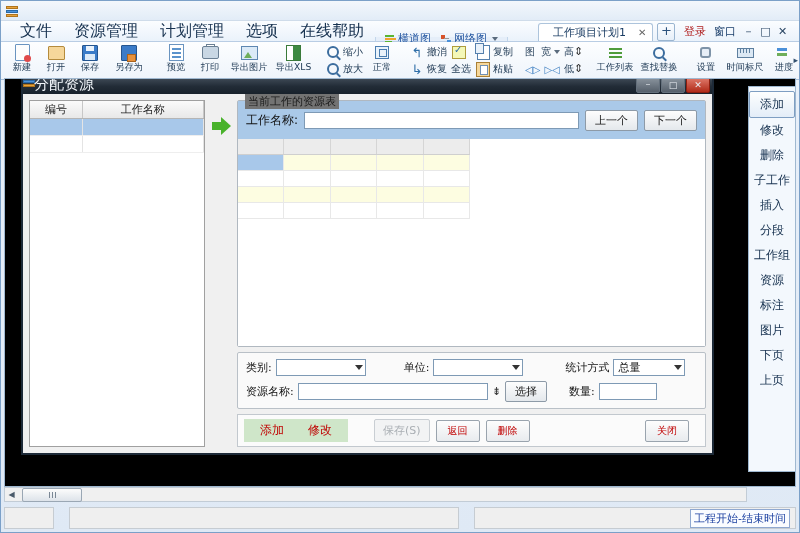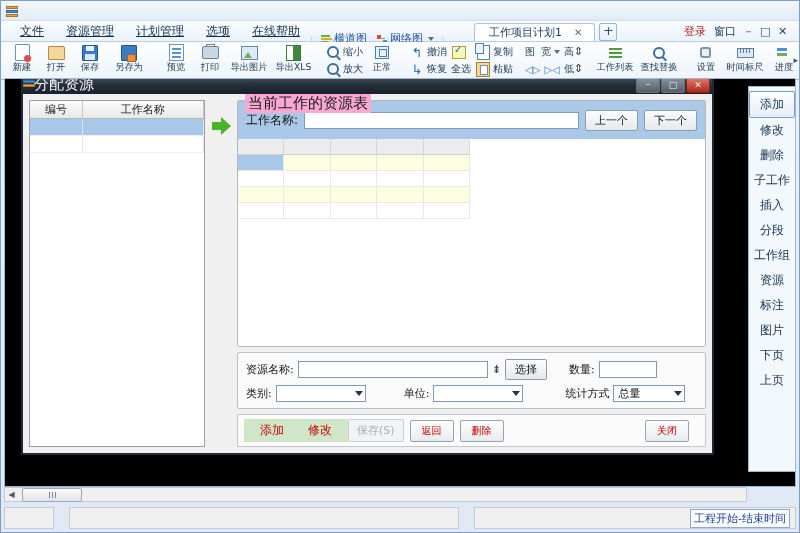--- a/index.html
+++ b/index.html
@@ -31,38 +31,38 @@
   .tb-icon .s3{position:absolute;left:0;top:9px;width:12px;height:3px;background:#e8a33d;border:1px solid #b0741c;box-sizing:border-box;}
   .titlebar .title-text{color:#123a6b;font-size:11px;white-space:nowrap;}
   
   .menurow{
     height:20px;display:flex;align-items:stretch;
     background:linear-gradient(#fbfdff,#eaf2fb);
     border-bottom:1px solid #b9cde4;
     position:relative;
   }
   .menu-items{display:flex;align-items:center;padding-left:8px;}
-  .menu-item{padding:0 11px;line-height:20px;font-size:12px;color:#16314f;cursor:default;white-space:nowrap;text-decoration:underline;}
+  .menu-item{padding:0 11px;line-height:20px;font-size:16px;color:#16314f;cursor:default;white-space:nowrap;}
   .viewtabs{display:flex;align-items:center;background:#e5eef9;border-left:1px solid #c3d6ea;border-right:1px solid #c3d6ea;padding:0 4px;margin-top:16px;}
   .viewtab{display:flex;align-items:center;gap:2px;padding:0 5px;line-height:20px;font-size:11px;color:#2255a0;white-space:nowrap;}
   .vt-bars{width:11px;height:11px;position:relative;display:inline-block;}
   .vt-bars i{position:absolute;left:0;height:2px;display:block;}
   .vt-bars i:nth-child(1){top:1px;width:9px;background:#5ab532;}
   .vt-bars i:nth-child(2){top:4px;width:11px;background:#f0a32c;}
   .vt-bars i:nth-child(3){top:7px;width:7px;background:#5ab532;}
   .vt-net{width:11px;height:11px;position:relative;display:inline-block;}
   .vt-net i{position:absolute;display:block;background:#e06c2a;}
   .vt-net i:nth-child(1){left:0;top:1px;width:4px;height:4px;background:#d8532a;}
   .vt-net i:nth-child(2){left:6px;top:6px;width:4px;height:4px;background:#4a90d9;}
   .vt-net i:nth-child(3){left:3px;top:4px;width:5px;height:1px;background:#999;}
   .caret-dn{width:0;height:0;border-left:3px solid transparent;border-right:3px solid transparent;border-top:4px solid #5a6b7d;margin-left:3px;}
   .doctabs{display:flex;align-items:flex-end;flex:1;padding-left:30px;}
   .doctab{
     display:flex;align-items:center;gap:12px;
-    height:17px;padding:0 12px 0 14px;margin-top:3px;
+    height:17px;padding:0 6px 0 14px;margin-top:3px;
     background:#ffffff;border:1px solid #adc4dc;border-bottom:none;
     border-radius:3px 3px 0 0;font-size:11px;color:#1a3c63;white-space:nowrap;
   }
   .doctab .x{color:#666;font-size:10px;}
   .tab-add{
     width:16px;height:16px;margin-left:4px;margin-top:3px;
     border:1px solid #9ab5d0;background:linear-gradient(#fbfdff,#e6eff9);
     border-radius:2px;text-align:center;line-height:14px;font-size:13px;color:#2b527e;
   }
   .winbtns{display:flex;align-items:center;gap:0;padding-right:8px;}
@@ -166,21 +166,21 @@
   .greenarrow{width:24px;display:flex;align-items:flex-start;justify-content:center;padding-top:26px;}
   .ga{width:0;height:0;position:relative;}
   .ga:before{content:"";position:absolute;left:-9px;top:-4px;width:9px;height:8px;background:#49b22b;}
   .ga:after{content:"";position:absolute;left:0;top:-9px;border-top:9px solid transparent;border-bottom:9px solid transparent;border-left:10px solid #49b22b;}
   
   .respanel{flex:1;display:flex;flex-direction:column;}
   .grp{
     flex:1;border:1px solid #b0b8c0;border-radius:2px;position:relative;
     background:#fff;display:flex;flex-direction:column;
   }
-  .grp-legend{position:absolute;left:7px;top:-7px;background:#f9a8d4;padding:0 3px;font-size:15px;color:#1a1a1a;}
+  .grp-legend{position:absolute;left:7px;top:-7px;background:#737373;padding:0 3px;font-size:11px;color:#1a1a1a;}
   .grp-top{background:#aac9e8;padding:9px 8px 8px 8px;display:flex;align-items:center;gap:6px;}
   .grp-top .lab{font-size:12px;color:#111;white-space:nowrap;}
   .txt{
     height:17px;border:1px solid #7e9ab5;background:#fff;box-sizing:border-box;
     font-size:11px;padding:0 3px;font-family:inherit;color:#111;
   }
   .btn{
     border:1px solid #8d9aa7;background:linear-gradient(#fdfdfd,#e4e8ec);
     border-radius:2px;font-size:11px;color:#111;padding:2px 9px;white-space:nowrap;
     font-family:inherit;
@@ -567,53 +567,53 @@
                       <div></div>
                       <div></div>
                       <div></div>
                       <div></div>
                   </div>
                 </div>
               </div>
             </div>
 
             <div class="formbox">
-              <div class="frow">
-                <span class="flab">资源名称:</span>
-                <input class="txt" style="width: 190px;" value="">
-                <span class="spin">⇟</span>
-                <button class="btn">选择</button>
-                <span class="flab" style="margin-left:18px;">数量:</span>
-                <input class="txt" style="width: 58px;" value="">
-              </div>
               <div class="frow">
                 <span class="flab">类别:</span>
                 <div class="sel-ctl" style="width:90px;">
                   <span></span>
                   <span class="cv"></span>
                 </div>
                 <span class="flab" style="margin-left:34px;">单位:</span>
                 <div class="sel-ctl" style="width:90px;">
                   <span></span>
                   <span class="cv"></span>
                 </div>
                 <span class="flab" style="margin-left:38px;">统计方式</span>
                 <div class="sel-ctl" style="width:72px;">
                   <span>总量</span>
                   <span class="cv"></span>
                 </div>
               </div>
+              <div class="frow">
+                <span class="flab">资源名称:</span>
+                <input class="txt" style="width: 190px;" value="">
+                <span class="spin">⇟</span>
+                <button class="btn">选择</button>
+                <span class="flab" style="margin-left:18px;">数量:</span>
+                <input class="txt" style="width: 58px;" value="">
+              </div>
             </div>
 
             <div class="actionbar">
               <div class="greenpill">
                 <span class="redtxt">添加</span>
                 <span class="redtxt">修改</span>
               </div>
-              <span class="btn-dis" style="">保存(S)</span>
+              <span class="btn-dis" style="margin-left:26px;">保存(S)</span>
               <span class="btn-red" style="margin-left:6px;">返回</span>
               <span class="btn-red" style="margin-left:6px;">删除</span>
               <span class="btn-red" style="margin-left:auto;margin-right:10px;">关闭</span>
             </div>
 
           </div>
         </div>
       </div>
     </div>
   </div>

